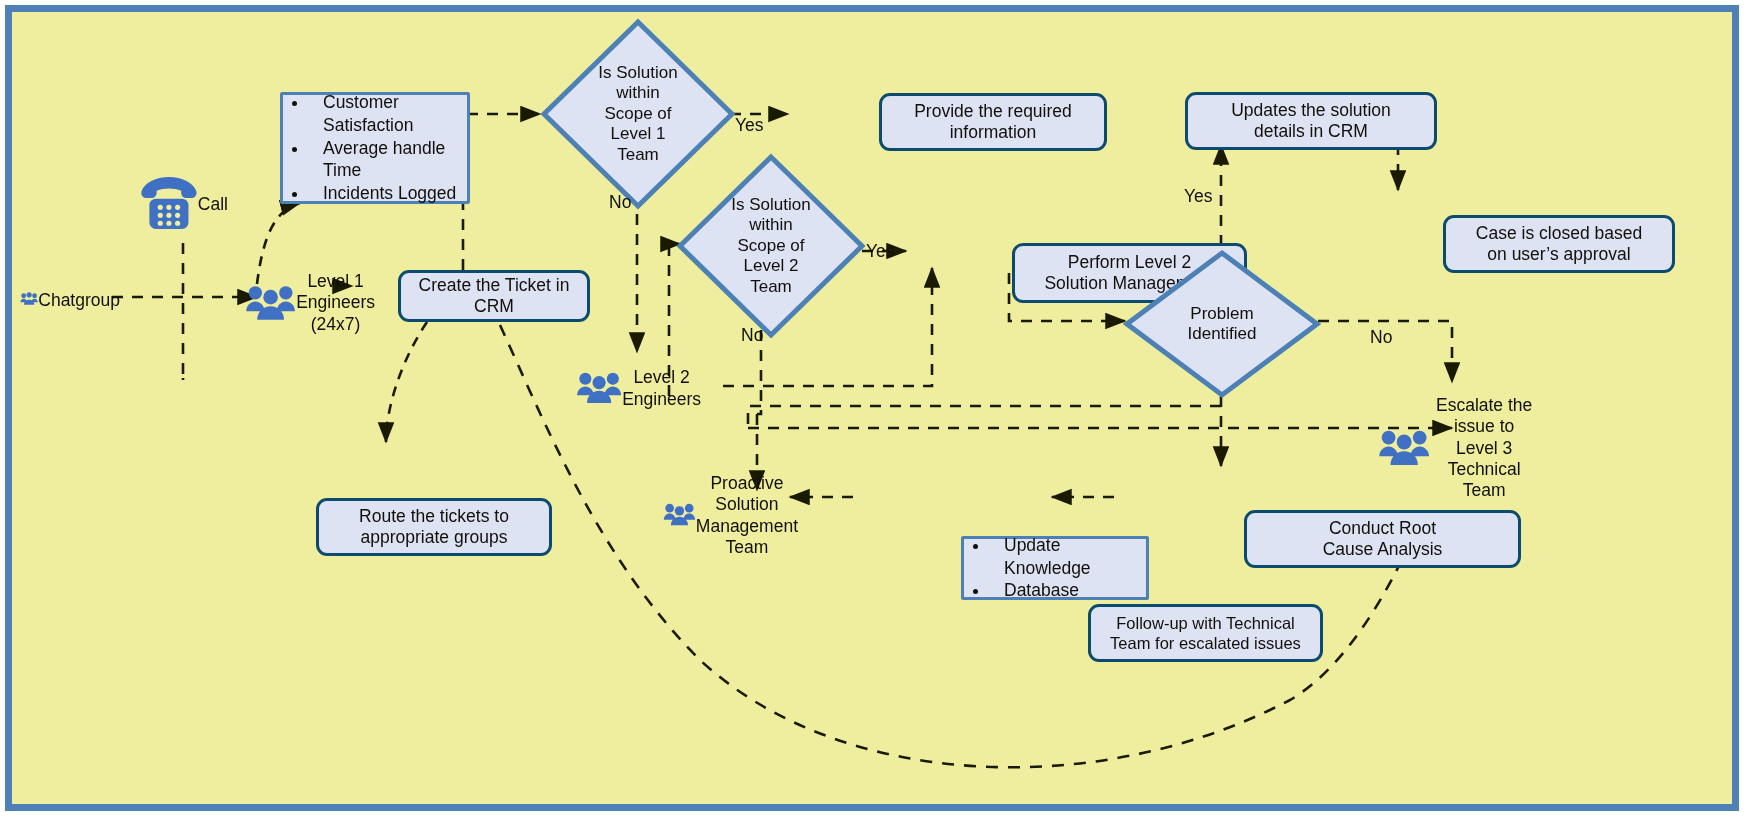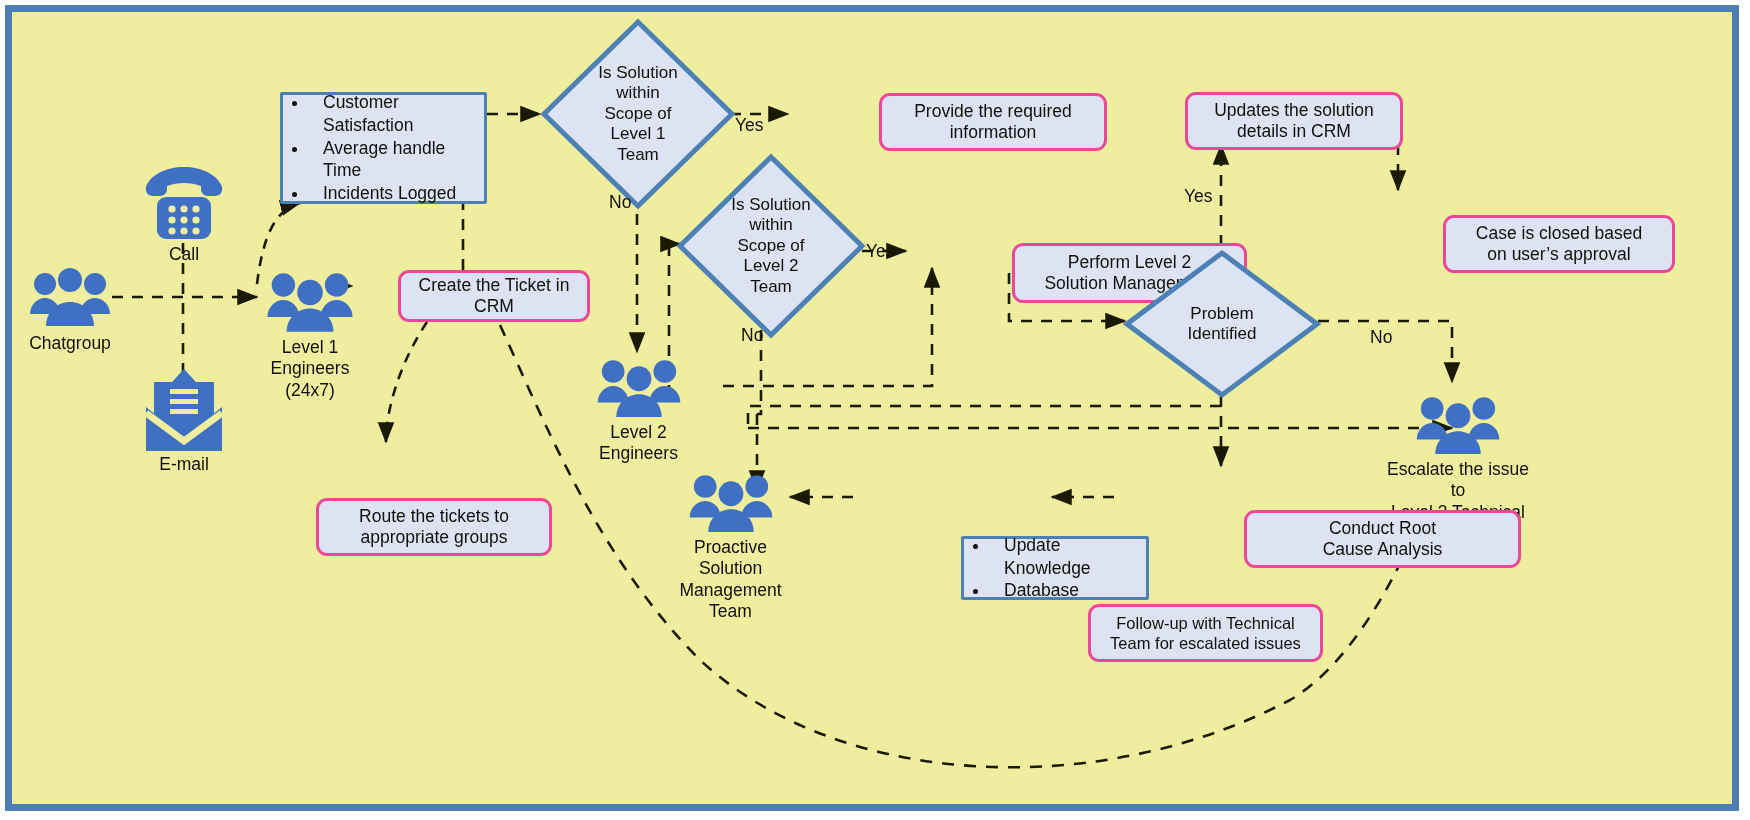--- a/index.html
+++ b/index.html
@@ -2,33 +2,33 @@
 <html><head>
 <meta charset="utf-8">
 <style>
   html,body{margin:0;padding:0;background:#ffffff;}
   body{font-family:"Liberation Sans", sans-serif;}
   #root{position:relative;width:1750px;height:820px;overflow:hidden;background:#ffffff;}
   #frame{position:absolute;left:5px;top:5px;width:1734px;height:806px;
          background:#eeee9e;border:7px solid #4d81b5;box-sizing:border-box;}
   #svg-layer{position:absolute;left:0;top:0;width:1750px;height:820px;pointer-events:none;}
   .node{position:absolute;box-sizing:border-box;}
-  .proc{background:#dde3f2;border:3px solid #ec4899;border-radius:11px;
+  .proc{background:#dde3f2;border:3px solid #0c4a6e;border-radius:11px;
         display:flex;align-items:center;justify-content:center;text-align:center;
         color:#12100c;font-size:17.5px;line-height:1.22;padding:4px 8px;}
   .bulletbox{background:#dde3f2;border:3px solid #4d81b5;border-radius:2px;
         display:flex;align-items:center;color:#12100c;font-size:17.5px;line-height:1.3;}
   .bulletbox ul{margin:0;padding:0 4px 0 26px;list-style:disc;}
   .bulletbox li{margin:0;padding:0 0 0 14px;}
   .diamond-wrap{position:absolute;}
   .diamond-wrap svg{position:absolute;left:0;top:0;}
   .diamond-label{position:absolute;left:0;top:0;width:100%;height:100%;
         display:flex;align-items:center;justify-content:center;text-align:center;
         color:#12100c;font-size:17px;line-height:1.2;white-space:pre-line;}
-  .icon-node{position:absolute;display:flex;flex-direction:column;align-items:center;}
+  .icon-node{position:absolute;display:flex;flex-direction:row;align-items:center;}
   .icon-node .cap{margin-top:3px;text-align:center;color:#12100c;font-size:17.5px;line-height:1.22;white-space:pre-line;}
   .edge-label{position:absolute;color:#12100c;font-size:17.5px;}
 </style>
 </head>
 <body>
 
 <div id="root">
   <div id="frame"></div>
 
   <svg id="svg-layer" viewBox="0 0 1750 820" xmlns="http://www.w3.org/2000/svg">
@@ -115,31 +115,20 @@
           <circle cx="40" cy="55" r="3.6"></circle>
           <circle cx="52" cy="55" r="3.6"></circle>
         <circle cx="28" cy="66" r="3.6"></circle>
           <circle cx="40" cy="66" r="3.6"></circle>
           <circle cx="52" cy="66" r="3.6"></circle>
       </g>
     </svg>
     <div class="cap">Call</div>
   </div>
 
-  <div class="icon-node" style="left:138px;top:367px;width:92px;">
-    <svg width="82" height="84" viewBox="0 0 82 84">
-      <path d="M41 2l12 13h18v54H11V15h18z" fill="#3f70c4"></path>
-      <rect x="27" y="22" width="28" height="5" fill="#eeee9e"></rect>
-      <rect x="27" y="32" width="28" height="5" fill="#eeee9e"></rect>
-      <rect x="27" y="42" width="28" height="5" fill="#eeee9e"></rect>
-      <path d="M3 40l38 30 38-30v44H3z" fill="#3f70c4"></path>
-      <path d="M3 46l38 28 38-28" fill="none" stroke="#eeee9e" stroke-width="7"></path>
-    </svg>
-    <div class="cap">E-mail</div>
-  </div>
 
   <div class="icon-node" style="left:245px;top:268px;width:130px;">
     <svg width="92" height="66" viewBox="0 0 84 62">
       <circle cx="17" cy="16" r="11" fill="#3f70c4"></circle>
       <path d="M2 46c0-9 7-16 15-16s15 7 15 16z" fill="#3f70c4"></path>
       <circle cx="67" cy="16" r="11" fill="#3f70c4"></circle>
       <path d="M52 46c0-9 7-16 15-16s15 7 15 16z" fill="#3f70c4"></path>
       <circle cx="42" cy="23" r="12" fill="#3f70c4"></circle>
       <path d="M20 60c0-13 10-22 22-22s22 9 22 22z" fill="#3f70c4"></path>
     </svg>
@@ -178,21 +167,21 @@
       <path d="M2 46c0-9 7-16 15-16s15 7 15 16z" fill="#3f70c4"></path>
       <circle cx="67" cy="16" r="11" fill="#3f70c4"></circle>
       <path d="M52 46c0-9 7-16 15-16s15 7 15 16z" fill="#3f70c4"></path>
       <circle cx="42" cy="23" r="12" fill="#3f70c4"></circle>
       <path d="M20 60c0-13 10-22 22-22s22 9 22 22z" fill="#3f70c4"></path>
     </svg>
     <div class="cap">Escalate the issue to
 Level 3 Technical Team</div>
   </div>
 
-  <div class="bulletbox node" style="left:280px;top:92px;width:207px;height:112px;">
+  <div class="bulletbox node" style="left:280px;top:92px;width:190px;height:112px;">
     <ul>
       <li>Customer Satisfaction</li>
       <li>Average handle Time</li>
       <li>Incidents Logged</li>
     </ul>
   </div>
 
   <div class="bulletbox node" style="left:961px;top:536px;width:188px;height:64px;">
     <ul>
       <li>Update Knowledge</li>
@@ -207,21 +196,21 @@
   <div class="proc node" style="left:316px;top:498px;width:236px;height:58px; white-space:pre-line;">
     <span style="white-space:pre-line;">Route the tickets to
 appropriate groups</span>
   </div>
 
   <div class="proc node" style="left:879px;top:93px;width:228px;height:58px;">
     <span style="white-space:pre-line;">Provide the required
 information</span>
   </div>
 
-  <div class="proc node" style="left:1185px;top:92px;width:218px;height:58px;">
+  <div class="proc node" style="left:1185px;top:92px;width:252px;height:58px;">
     <span style="white-space:pre-line;">Updates the solution
 details in CRM</span>
   </div>
 
   <div class="proc node" style="left:1443px;top:215px;width:232px;height:58px;">
     <span style="white-space:pre-line;">Case is closed based
 on user’s approval</span>
   </div>
 
   <div class="proc node" style="left:1012px;top:243px;width:235px;height:60px;align-items:center;">

